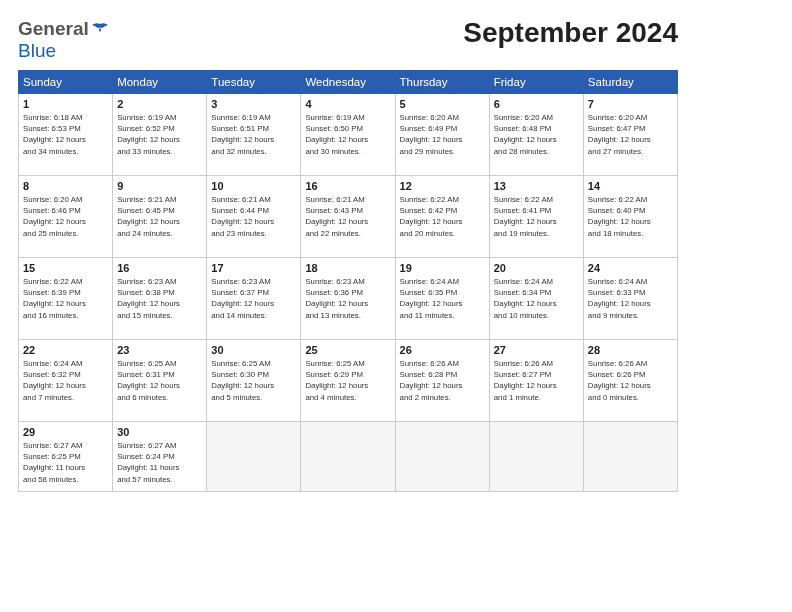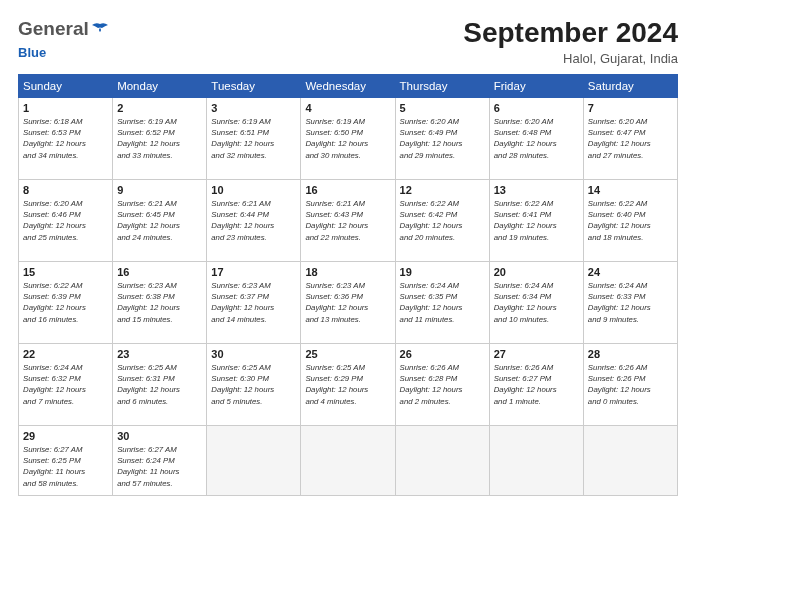--- a/index.html
+++ b/index.html
@@ -72,44 +72,42 @@
       font-size: 11px;
       font-weight: bold;
       color: #222;
       display: block;
       margin-bottom: 2px;
     }
     .day-info {
       font-size: 7.8px;
       line-height: 1.45;
       color: #333;
-      font-style: italic;
     }
     .empty-cell {
       background: #f5f5f5 !important;
     }
   </style>
 </head>
 <body>
 
 <div class="page">
   <div class="header">
     <div class="logo">
       <div style="display:flex;align-items:center;gap:2px;">
         <div style="font-size:19px;font-weight:bold;line-height:1.15;">
           <span style="color:#555;">General</span><svg width="20" height="16" viewBox="0 0 20 16" style="display:inline-block;vertical-align:middle;margin:0 1px;">
               <path d="M10 2 Q14 0 18 3 Q15 4 12 6 Q10 5 8 6 Q5 4 2 3 Q6 0 10 2Z" fill="#1a5fb4"></path>
               <path d="M10 6 Q12 8 10 10 Q8 8 10 6Z" fill="#1a5fb4"></path>
-            </svg><br><span style="color:#1a5fb4;font-size:13px;font-weight:bold;">Blue</span>
+            </svg><br><span style="color:#1a5fb4;font-size:19px;font-weight:normal;">Blue</span>
         </div>
       </div>
     </div>
     <div class="title-block">
       <h1>September 2024</h1>
-      <div class="subtitle">Halol, Gujarat, India</div>
     </div>
   </div>
 
   <table class="calendar">
     <thead>
       <tr>
         <th>Sunday</th>
         <th>Monday</th>
         <th>Tuesday</th>
         <th>Wednesday</th>

